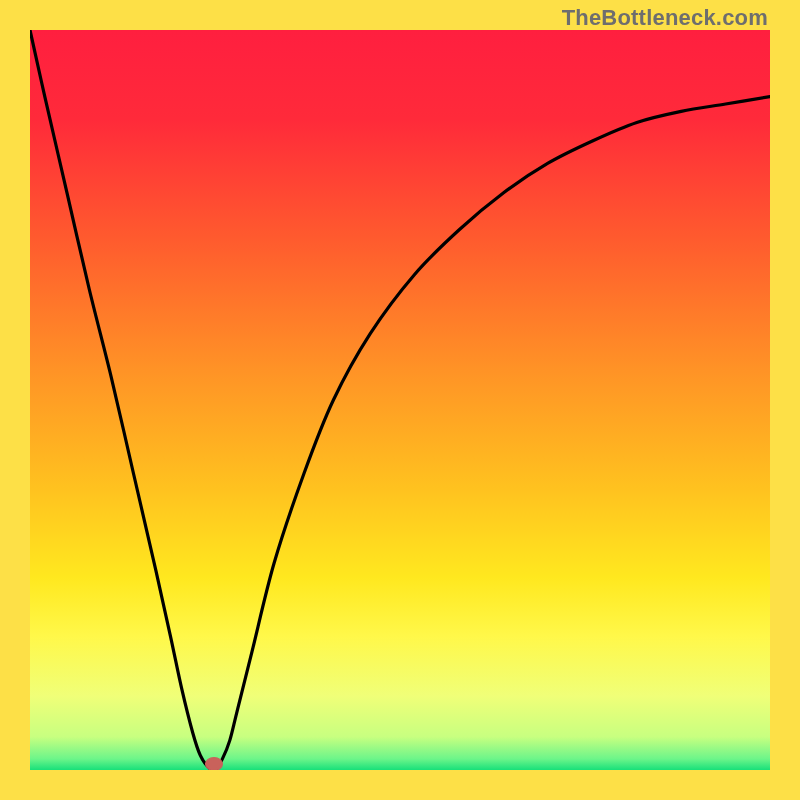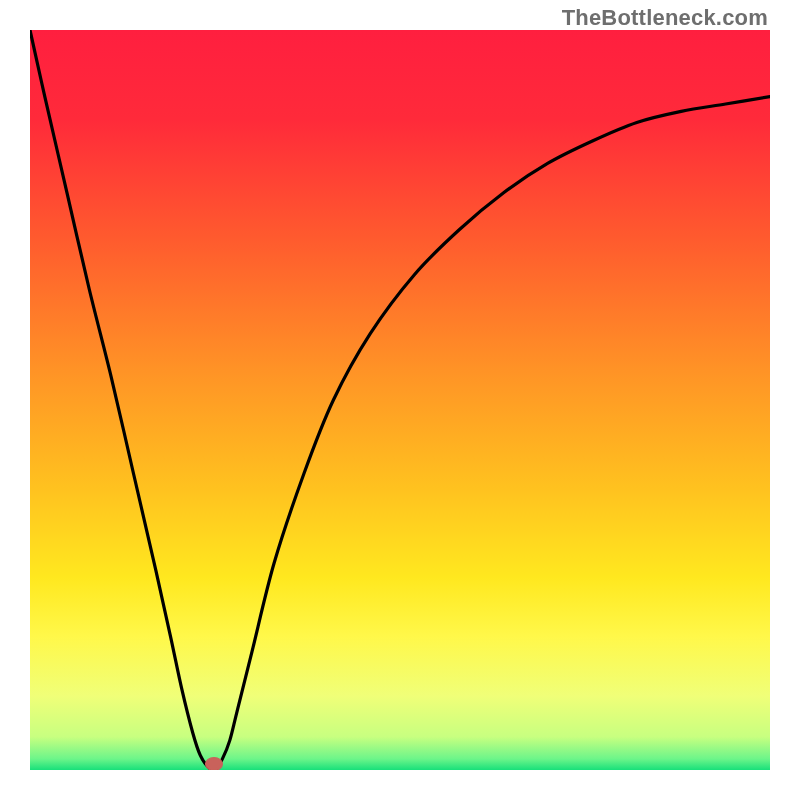--- a/index.html
+++ b/index.html
@@ -7,21 +7,21 @@
     padding: 0;
     width: 800px;
     height: 800px;
     background: #000;
     overflow: hidden;
   }
   .frame {
     position: relative;
     width: 800px;
     height: 800px;
-    background: #ffffff;
+    background: #fde047;
   }
   .plot-area {
     position: absolute;
     left: 30px;
     top: 30px;
     width: 740px;
     height: 740px;
     overflow: hidden;
   }
   .gradient-bg {

